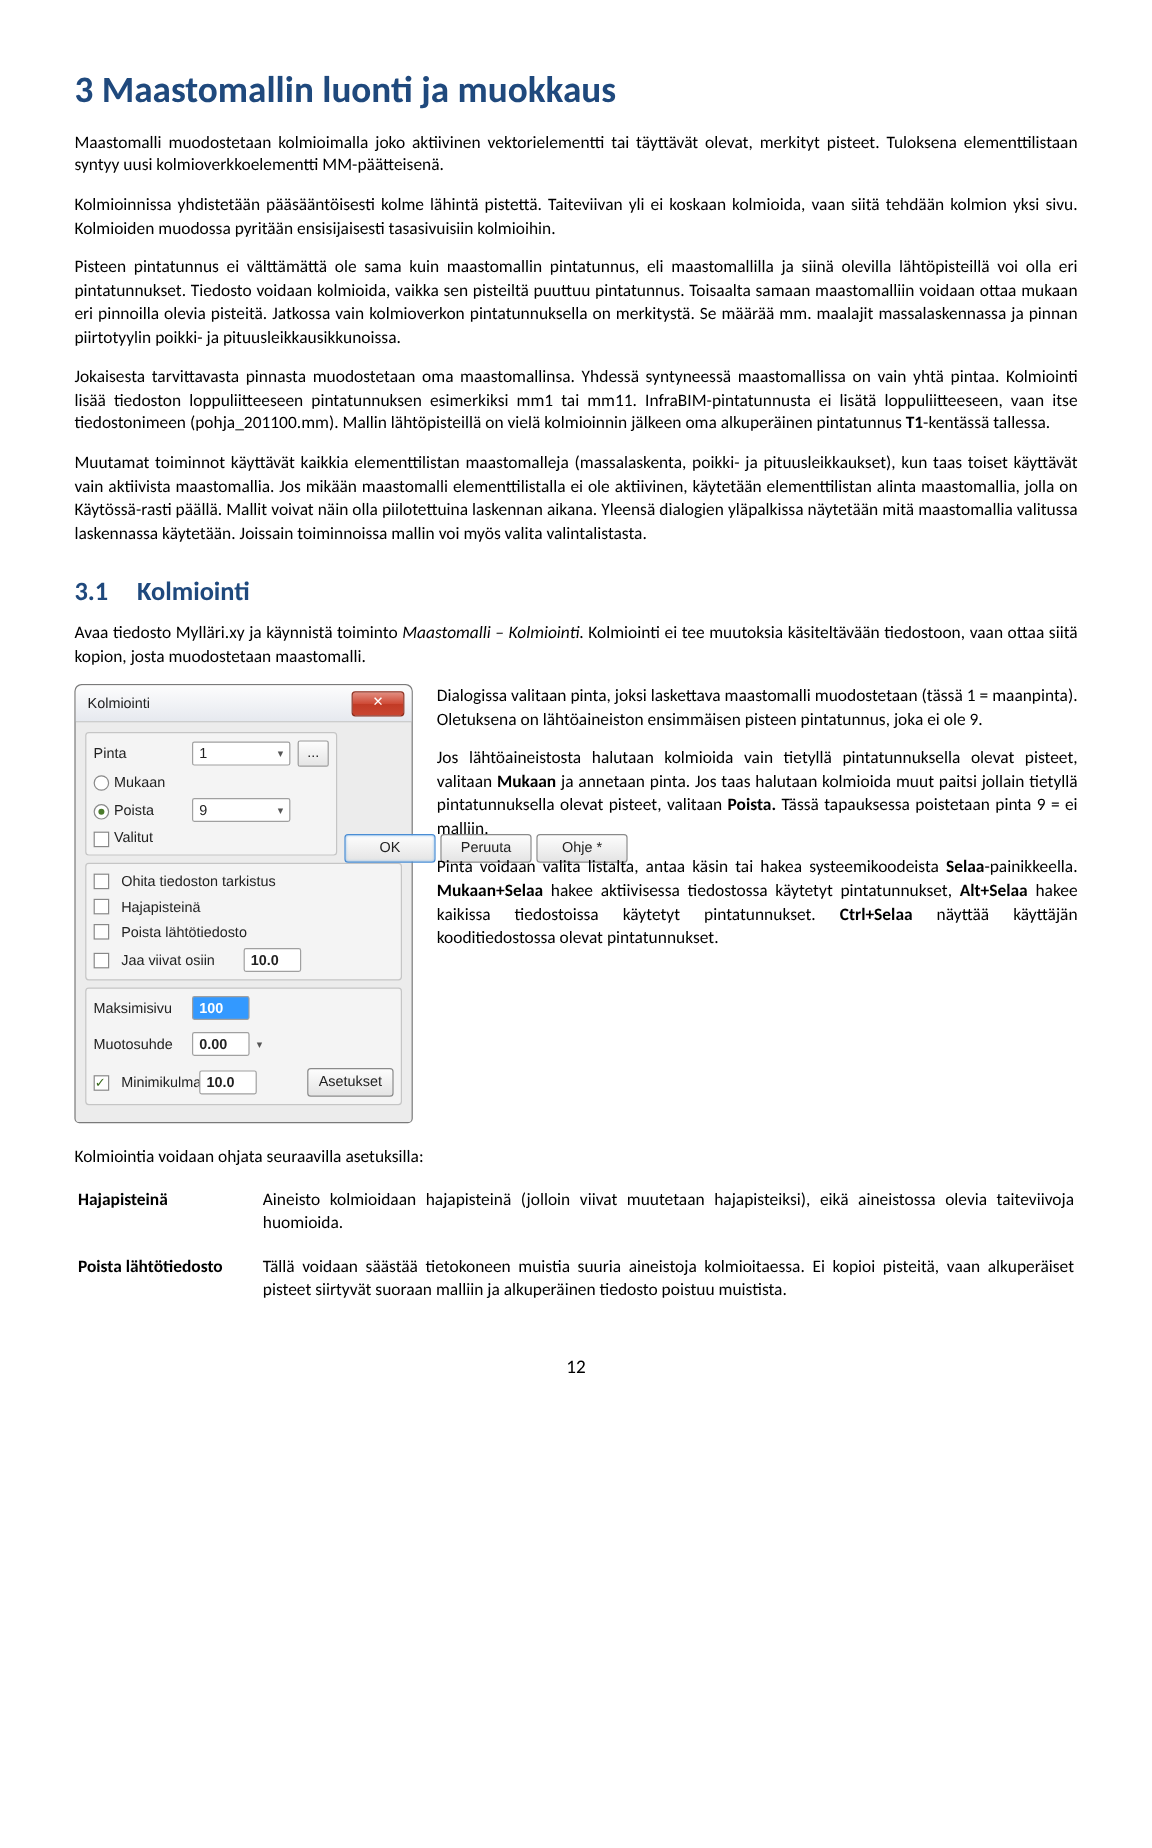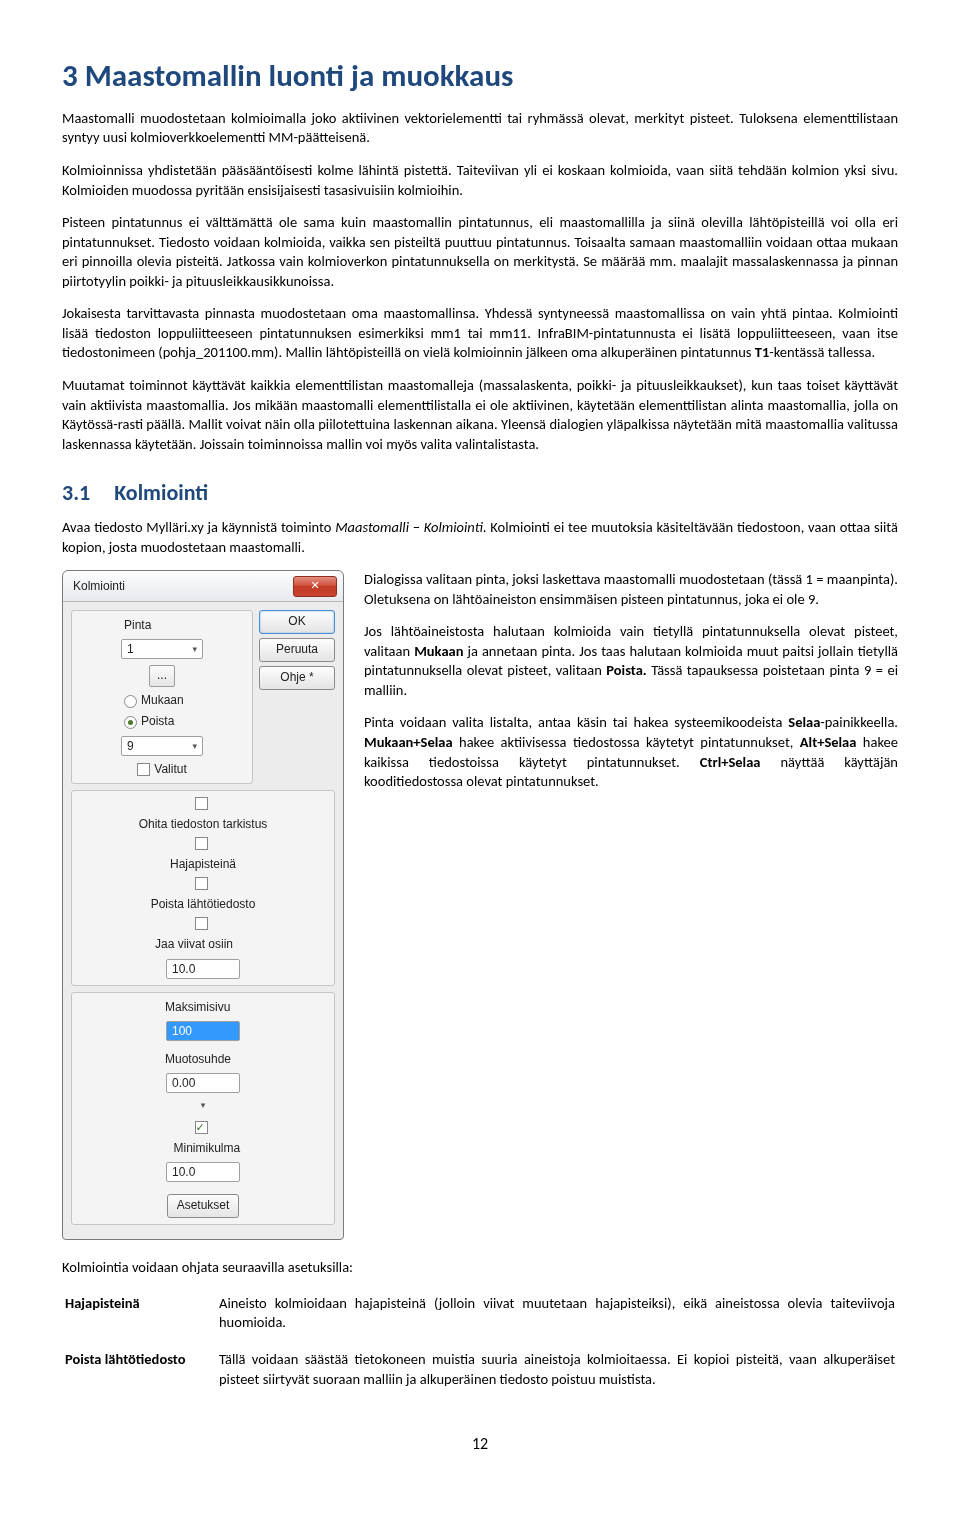--- a/index.html
+++ b/index.html
@@ -83,54 +83,54 @@
     border-radius: 3px;
     background: #f4f4f4;
     padding: 6px 6px;
     margin-bottom: 6px;
   }
   .row {
     display: flex;
     align-items: center;
     margin-bottom: 5px;
     gap: 6px;
-    flex-direction: column;
   }
   .row:last-child { margin-bottom: 0; }
   .lbl {
     width: 76px;
   }
   .combo, .txt {
     background: #fff;
     border: 1px solid #a0a0a0;
     border-radius: 2px;
     height: 20px;
     line-height: 20px;
     padding: 0 5px;
     box-sizing: border-box;
     display: flex;
     align-items: center;
     justify-content: space-between;
   }
   .combo { width: 82px; }
-  .txt { width: 74px; }
+  .txt { width: 48px; font-weight: bold; }
   .combo .arrow, .dd-arrow { font-size: 9px; color: #555; }
   .browse {
     width: 24px; height: 20px;
     background: linear-gradient(#fdfdfd,#e5e5e5);
     border: 1px solid #9c9c9c;
     border-radius: 2px;
     text-align: center;
     line-height: 18px;
   }
   .btncol {
     float: right;
     display: flex;
-    flex-direction: column;
+    flex-direction: row;
     gap: 4px;
+    align-items: flex-end;
   }
   .btn {
     width: 74px;
     height: 22px;
     background: linear-gradient(#fdfdfd,#e4e4e4);
     border: 1px solid #8a8a8a;
     border-radius: 3px;
     line-height: 20px;
     text-align: center;
   }
@@ -187,21 +187,21 @@
     text-align: center;
     font-size: 16px;
     margin-top: 28px;
   }
 </style>
 </head>
 <body>
 
 <h1>3   Maastomallin luonti ja muokkaus</h1>
 
-<p>Maastomalli muodostetaan kolmioimalla joko aktiivinen vektorielementti tai ryhmässä olevat, merkityt pisteet. Tuloksena elementtilistaan syntyy uusi kolmioverkkoelementti MM-päätteisenä.</p>
+<p>Maastomalli muodostetaan kolmioimalla joko aktiivinen vektorielementti tai täyttävät olevat, merkityt pisteet. Tuloksena elementtilistaan syntyy uusi kolmioverkkoelementti MM-päätteisenä.</p>
 
 <p><span>Kolmioinnissa yhdistetään pääsääntöisesti kolme lähintä pistettä. Taiteviivan yli ei koskaan kolmioida, vaan siitä tehdään kolmion yksi sivu. </span><span>Kolmioiden muodossa pyritään ensisijaisesti tasasivuisiin kolmioihin.</span></p>
 
 <p>Pisteen pintatunnus ei välttämättä ole sama kuin maastomallin pintatunnus, eli maastomallilla ja siinä olevilla lähtöpisteillä voi olla eri pintatunnukset. Tiedosto voidaan kolmioida, vaikka sen pisteiltä puuttuu pintatunnus. Toisaalta samaan maastomalliin voidaan ottaa mukaan eri pinnoilla olevia pisteitä. Jatkossa vain kolmioverkon pintatunnuksella on merkitystä. Se määrää mm. maalajit massalaskennassa ja pinnan piirtotyylin poikki- ja pituus­leikkausikkunoissa.</p>
 
 <p><span>Jokaisesta tarvittavasta pinnasta muodostetaan oma maastomallinsa. Yhdessä syntyneessä maastomallissa on vain yhtä pintaa. Kolmiointi lisää tiedoston loppuliitteeseen pintatunnuksen esimerkiksi mm1 tai mm11. InfraBIM-pintatunnusta ei lisätä loppuliitteeseen, vaan itse tiedostonimeen (pohja_201100.mm). Mallin lähtöpisteillä on vielä kolmioinnin jälkeen oma alkuperäinen pintatunnus </span><b>T1</b><span>-kentässä tallessa.</span></p>
 
 <p>Muutamat toiminnot käyttävät kaikkia elementtilistan maastomalleja (massalaskenta, poikki- ja pituusleikkaukset), kun taas toiset käyttävät vain aktiivista maastomallia. Jos mikään maastomalli elementtilistalla ei ole aktiivinen, käytetään elementtilistan alinta maastomallia, jolla on Käytössä-rasti päällä. Mallit voivat näin olla piilotettuina laskennan aikana. Yleensä dialogien yläpalkissa näytetään mitä maastomallia valitussa laskennassa käytetään. Joissain toiminnoissa mallin voi myös valita valintalistasta.</p>
 
 <h2><span class="num">3.1</span><span>Kolmiointi</span></h2>

